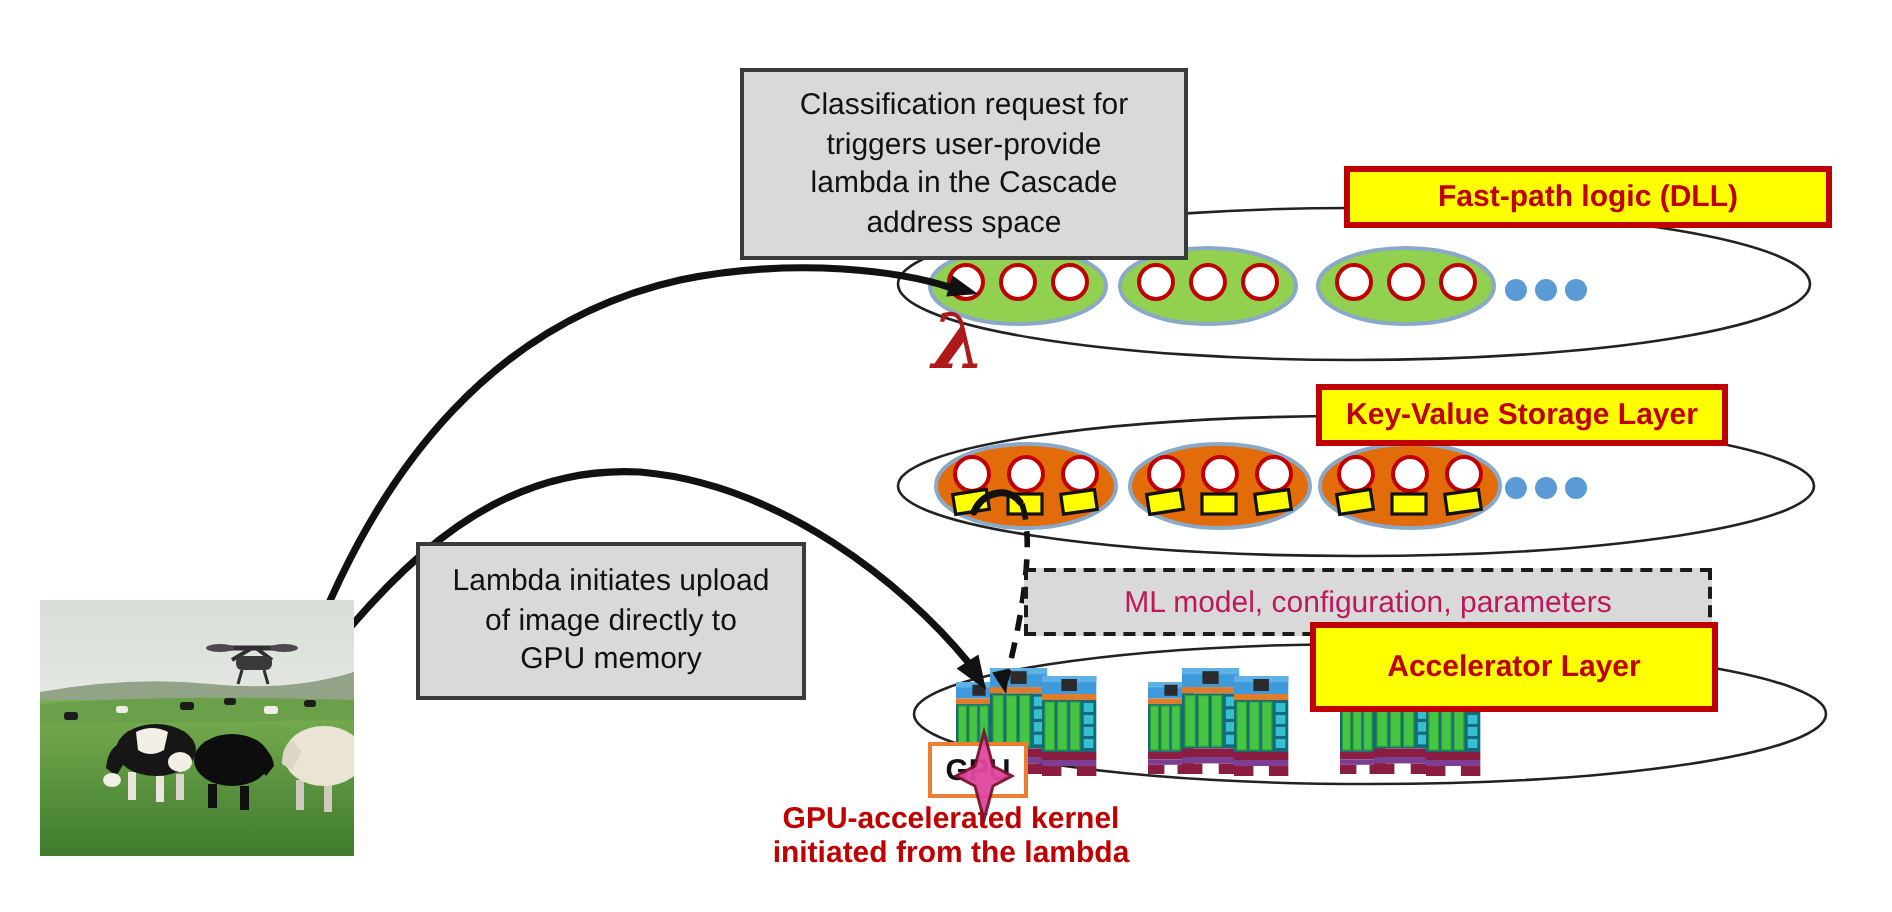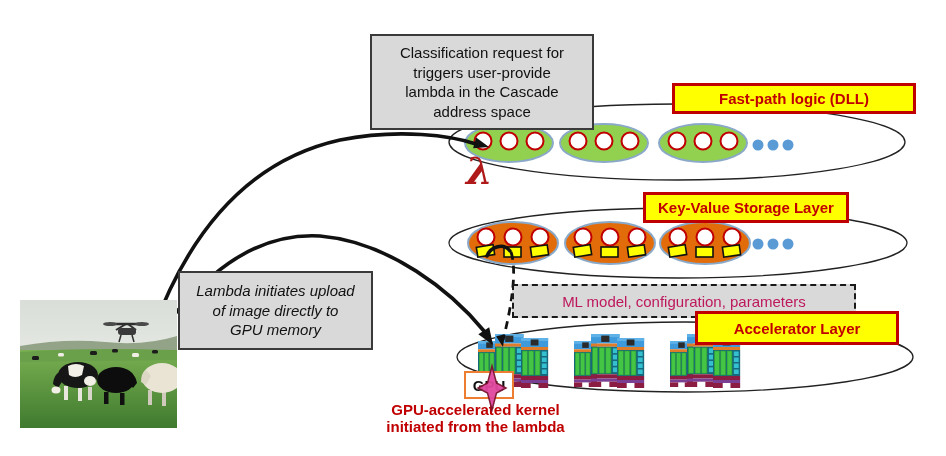--- a/index.html
+++ b/index.html
@@ -220,31 +220,31 @@
         <line x1="112" y1="35" x2="114" y2="42" stroke-width="1.5"></line>
       </g>
     </svg>
   </div>
 
   <div class="callout" style="left:370px; top:34px; width:224px; height:96px;">Classification request for
 triggers user-provide
 lambda in the Cascade
 address space</div>
 
-  <div class="callout" style="left:178px; top:271px; width:195px; height:79px;font-style:italic;">Lambda initiates upload
+  <div class="callout" style="left:208px; top:271px; width:195px; height:79px;">Lambda initiates upload
 of image directly to
 GPU memory</div>
 
   <div class="ml-box" style="left:512px; top:284px; width:344px; height:34px;">ML model, configuration, parameters</div>
 
   <div class="layer-label" style="left:672px; top:83px; width:244px; height:31px;">Fast-path logic (DLL)</div>
 
-  <div class="layer-label" style="left:643px; top:192px; width:206px; height:31px;">Key-Value Storage Layer</div>
-
-  <div class="layer-label" style="left:695px; top:311px; width:204px; height:34px;">Accelerator Layer</div>
+  <div class="layer-label" style="left:658px; top:192px; width:206px; height:31px;">Key-Value Storage Layer</div>
+
+  <div class="layer-label" style="left:655px; top:311px; width:204px; height:45px;">Accelerator Layer</div>
 
   <div class="lambda-symbol" style="left:466px; top:152px;">λ</div>
 
   <div class="gpu-box" style="left:464px; top:371px; width:50px; height:28px;">GPU</div>
 
   <div class="caption" style="left:383px; top:401px; width:185px;">GPU-accelerated kernel
 initiated from the lambda</div>
 
   <svg id="star-layer" viewBox="0 0 946 456" xmlns="http://www.w3.org/2000/svg">
     <polygon points="492,366 496.5,383 506,388 496.5,393 492,410 487.5,393 478,388 487.5,383" fill="#e0479e" stroke="#7a1230" stroke-width="1.5" opacity="0.95"></polygon>

